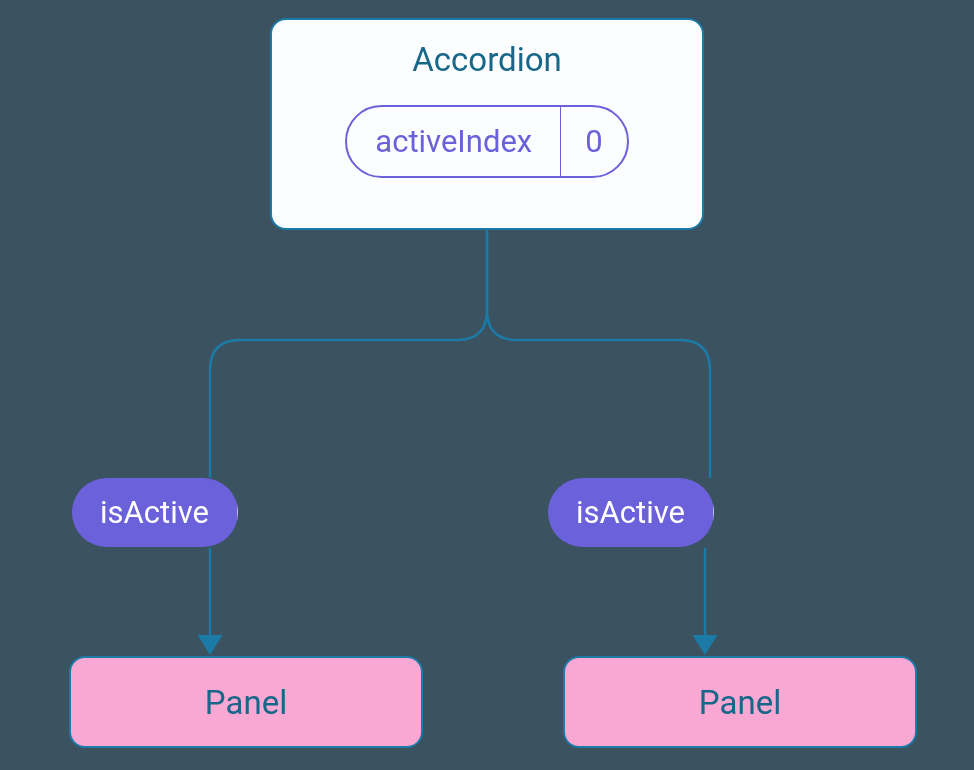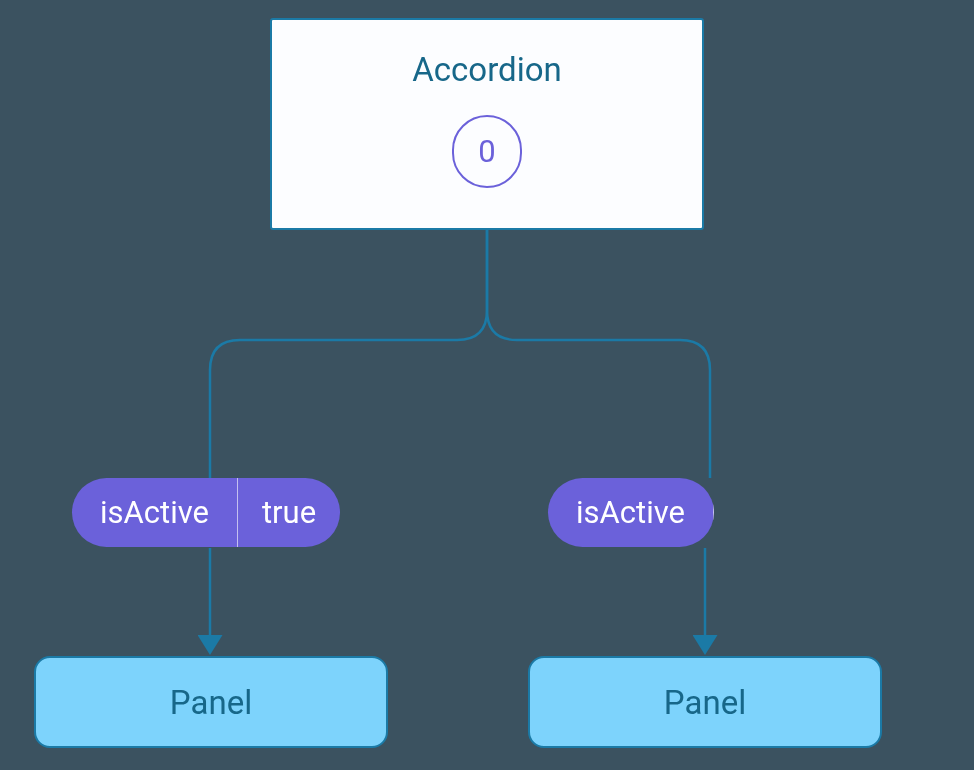--- a/index.html
+++ b/index.html
@@ -15,25 +15,25 @@
       position: relative;
     }
     .accordion-box {
       position: absolute;
       left: 270px;
       top: 18px;
       width: 434px;
       height: 212px;
       background: #fcfdff;
       border: 2px solid #1b7aa6;
-      border-radius: 3px;
+      border-radius: 16px;
       display: flex;
       flex-direction: column;
       align-items: center;
-      padding-top: 30px;
+      padding-top: 20px;
       text-align: center;
     }
     .accordion-title {
       color: #176789;
       font-size: 33px;
       font-weight: 400;
       margin-bottom: 26px;
     }
     .state-pill {
       display: flex;
@@ -82,26 +82,27 @@
       top: 478px;
     }
     .prop-pill-right-pos {
       left: 548px;
       top: 478px;
     }
     .panel-box {
       position: absolute;
       width: 354px;
       height: 92px;
-      background: #7dd3fc;
+      background: #f9a8d4;
       border: 2px solid #1b7aa6;
       border-radius: 16px;
       display: flex;
       align-items: center;
       justify-content: center;
+      margin-left: 35px;
     }
     .panel-box .panel-title {
       color: #176789;
       font-size: 33px;
       font-weight: 400;
     }
     .panel-left {
       left: 34px;
       top: 656px;
     }
@@ -113,38 +114,38 @@
       position: absolute;
       pointer-events: none;
     }
   </style>
 </head>
 <body>
 
 <div class="accordion-box">
   <div class="accordion-title">Accordion</div>
   <div class="state-pill">
+    <div class="pill-left">activeIndex</div>
     <div class="pill-right">0</div>
   </div>
 </div>
 
 <svg class="connector" width="974" height="770" style="left:0;top:0;">
   <defs>
     <marker id="arrowhead" markerWidth="10" markerHeight="10" refX="6" refY="5" orient="auto">
       <path d="M0,0 L8,5 L0,10 Z" fill="#1b7aa6"></path>
     </marker>
   </defs>
 
   <path d="M 487 230 L 487 310 Q 487 340 457 340 L 240 340 Q 210 340 210 370 L 210 478" stroke="#1b7aa6" stroke-width="2.5" fill="none"></path>
   <path d="M 487 230 L 487 310 Q 487 340 517 340 L 680 340 Q 710 340 710 370 L 710 478" stroke="#1b7aa6" stroke-width="2.5" fill="none"></path>
 </svg>
 
 <div class="prop-pill prop-pill-left-pos">
   <div class="pill-left">isActive</div>
-  <div class="pill-right">true</div>
 </div>
 
 <div class="prop-pill prop-pill-right-pos">
   <div class="pill-left">isActive</div>
 </div>
 
 <svg class="connector" width="974" height="770" style="left:0;top:0;">
   <line x1="210" y1="548" x2="210" y2="650" stroke="#1b7aa6" stroke-width="2.5" marker-end="url(#arrowhead)"></line>
 </svg>
 <svg class="connector" width="974" height="770" style="left:0;top:0;">

